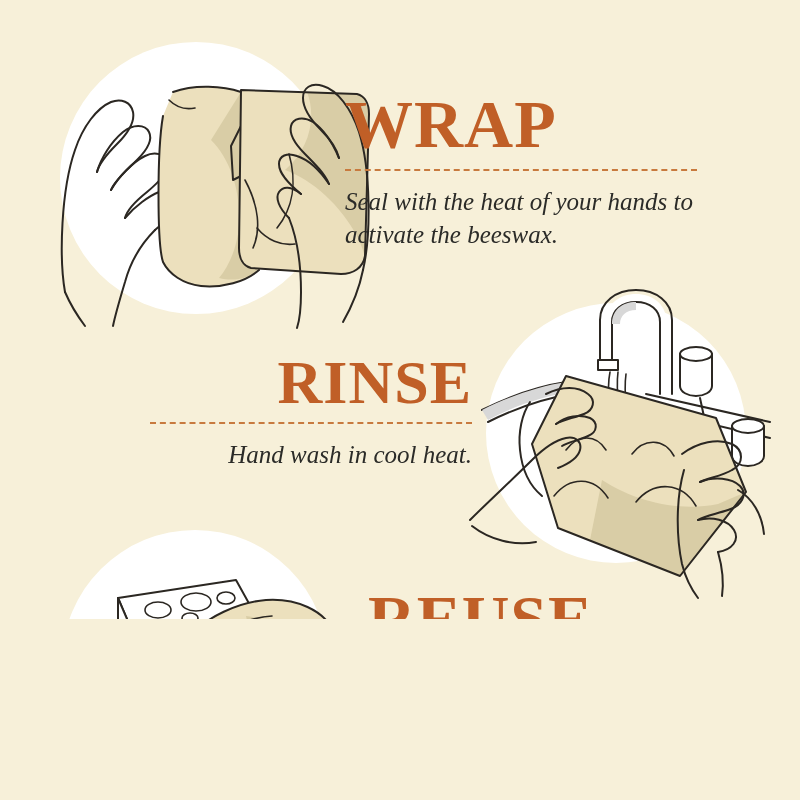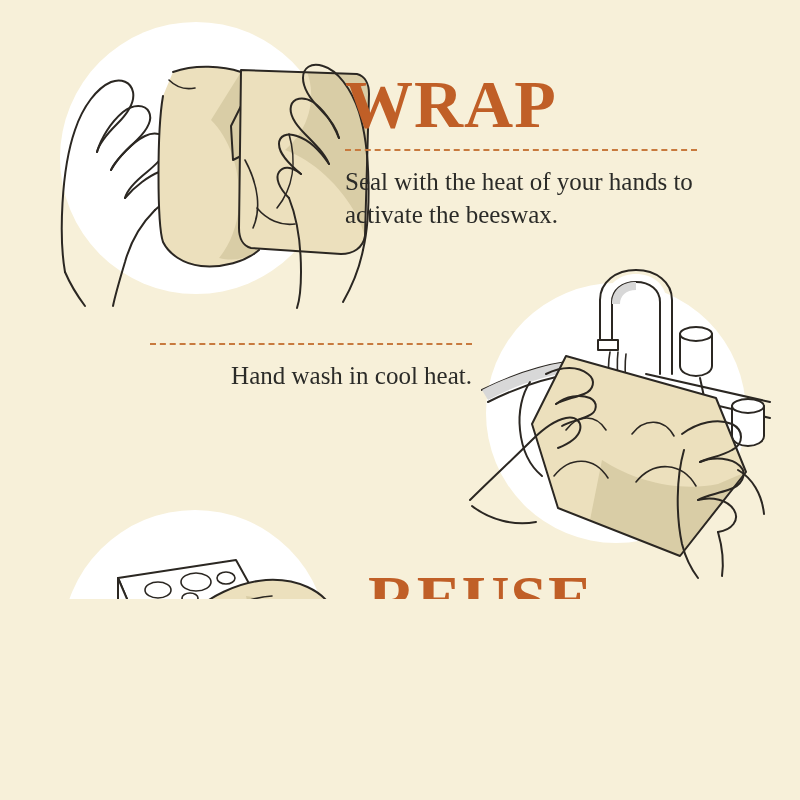--- a/index.html
+++ b/index.html
@@ -12,20 +12,21 @@
     background: #f7f0d9;
     font-family: "Liberation Serif", "DejaVu Serif", serif;
     overflow: hidden;
   }
   #poster {
     position: relative;
     width: 800px;
     height: 599px;
     background: #f7f0d9;
     overflow: hidden;
+    margin-top: 20px;
   }
 
   
   .illus {
     position: absolute;
     border-radius: 50%;
     background: #ffffff;
   }
   .illus-wrap  { left: 60px;  top: 22px;  width: 272px; height: 272px; }
   .illus-rinse { left: 486px; top: 283px; width: 260px; height: 260px; }
@@ -74,20 +75,21 @@
   .block-rinse .divider { margin-top: 10px; margin-bottom: 14px; }
   .block-reuse .divider { margin-top: 10px; margin-bottom: 14px; }
 
   .body-text {
     color: #2b2b28;
     font-family: "Liberation Serif", "DejaVu Serif", serif;
     font-size: 25px;
     line-height: 1.33;
     margin: 0;
     padding: 0;
+    font-style: italic;
   }
 
   
   .ln   { fill: none; stroke: #2b2722; stroke-width: 2; stroke-linecap: round; stroke-linejoin: round; }
   .ln-t { fill: none; stroke: #2b2722; stroke-width: 1.6; stroke-linecap: round; stroke-linejoin: round; }
   .wax  { fill: #ece0bd; }
   .waxd { fill: #d9cda6; }
   .wht  { fill: #ffffff; }
   .gry  { fill: #d8d8d8; }
 </style>
@@ -228,20 +230,21 @@
       <path class="ln" d="M230 192 C 244 186 262 188 270 196 C 278 204 272 216 258 220
                           C 246 224 234 226 228 230"></path>
       <path class="ln" d="M228 230 C 242 226 258 230 264 240 C 270 250 262 260 248 262"></path>
       <path class="ln" d="M214 180 C 206 208 206 246 212 274 C 216 290 222 300 228 308"></path>
       <path class="ln" d="M248 262 C 252 276 254 292 252 306"></path>
       <path class="ln" d="M268 200 C 282 208 292 224 294 244"></path>
     </g>
   </svg>
 
   <div class="block block-rinse">
+    <h2 class="heading">RINSE</h2>
     <hr class="divider">
     <p class="body-text">Hand wash in cool heat.</p>
   </div>
 
   <div class="illus illus-reuse"></div>
 
   <svg class="art art-reuse" width="310" height="290" viewBox="0 0 310 290">
 
     <path class="wax" d="M4 138 C 26 118 60 108 96 108 L 214 104 C 250 104 284 116 296 136
                          C 304 152 296 168 276 178 L 160 214 C 120 226 76 222 46 206

